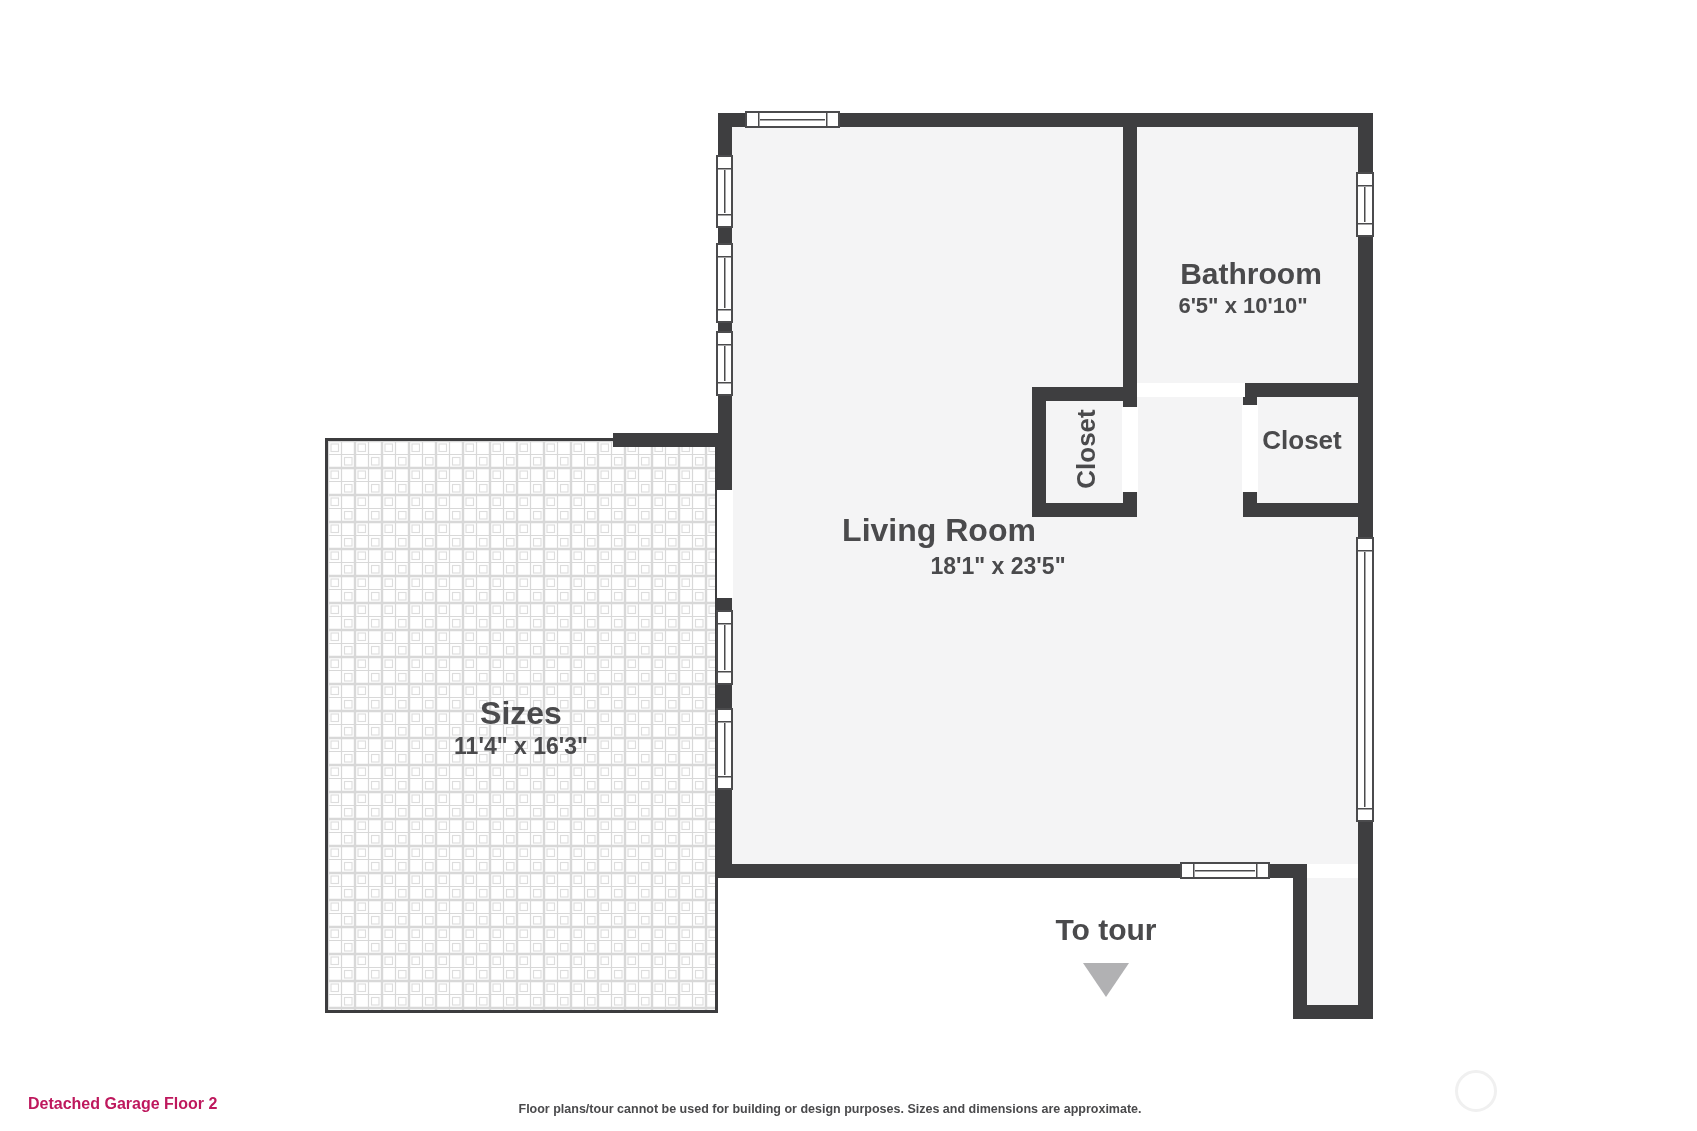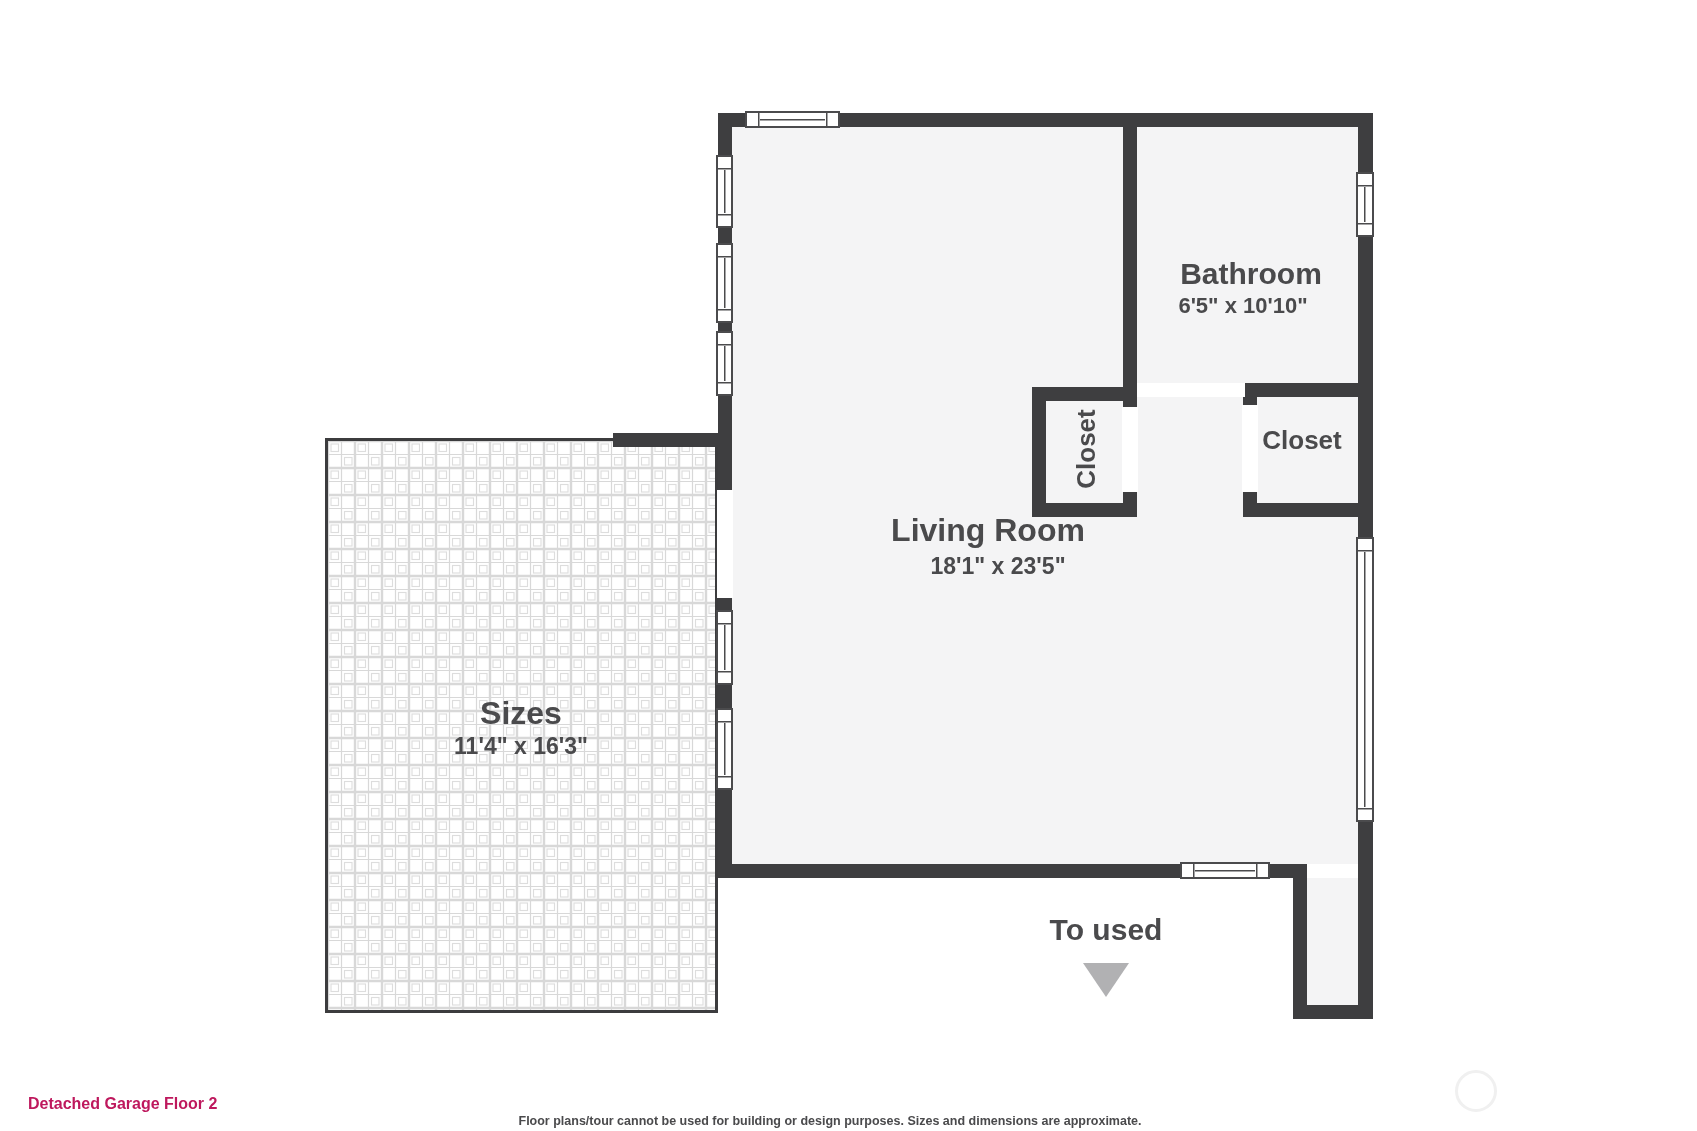--- a/index.html
+++ b/index.html
@@ -48,21 +48,21 @@
   .watermark {
     position:absolute; left:1455px; top:1070px; width:42px; height:42px;
     border:3px solid #f0f0f0; border-radius:50%; box-sizing:border-box;
   }
   .footer-title {
     position:absolute; left:28px; top:1095px;
     color:#be185d; font-weight:700; font-size:16px;
   }
   .footer-disclaimer {
     position:absolute; left:830px; top:1102px; transform:translateX(-50%);
-    color:#4a4a4c; font-weight:700; font-size:12.5px; white-space:nowrap;margin-top:12px;
+    color:#4a4a4c; font-weight:700; font-size:12.5px; white-space:nowrap;
   }
 </style>
 </head>
 <body>
 
 <div id="canvas">
 
   <div class="floor" style="left:732px; top:127px; width:626px; height:737px;"></div>
   <div class="floor" style="left:1307px; top:878px; width:51px; height:127px;"></div>
 
@@ -108,32 +108,32 @@
   <div class="window h" style="left:745px;  top:111px; width:95px; height:17px;"></div>
   <div class="window v" style="left:716px;  top:155px; width:17px; height:73px;"></div>
   <div class="window v" style="left:716px;  top:243px; width:17px; height:80px;"></div>
   <div class="window v" style="left:716px;  top:331px; width:17px; height:65px;"></div>
   <div class="window v" style="left:716px;  top:610px; width:17px; height:75px;"></div>
   <div class="window v" style="left:716px;  top:708px; width:17px; height:82px;"></div>
   <div class="window v" style="left:1356px; top:172px; width:18px; height:65px;"></div>
   <div class="window v" style="left:1356px; top:537px; width:18px; height:285px;"></div>
   <div class="window h" style="left:1180px; top:862px; width:90px; height:17px;"></div>
 
-  <div class="room-label name-lg" style="left:988px; top:530px;">Living Room</div>
+  <div class="room-label name-lg" style="left:939px; top:530px;">Living Room</div>
   <div class="room-label dims-lg" style="left:998px; top:566px;">18'1" x 23'5"</div>
 
   <div class="room-label name-md" style="left:1243px; top:274px;margin-left:8px;">Bathroom</div>
   <div class="room-label dims-md" style="left:1243px; top:306px;">6'5" x 10'10"</div>
 
   <div class="room-label name-sm rot" style="left:1086px; top:449px;">Closet</div>
   <div class="room-label name-sm" style="left:1302px; top:440px;">Closet</div>
 
   <div class="room-label name-lg" style="left:521px; top:713px;">Sizes</div>
   <div class="room-label dims-lg" style="left:521px; top:746px;">11'4" x 16'3"</div>
 
-  <div class="room-label name-md" style="left:1106px; top:930px;">To used</div>
+  <div class="room-label name-md" style="left:1106px; top:930px;">To tour</div>
   <div class="arrow-down"></div>
 
   <div class="watermark"></div>
   <div class="footer-title">Detached Garage Floor 2</div>
   <div class="footer-disclaimer">Floor plans/tour cannot be used for building or design purposes. Sizes and dimensions are approximate.</div>
 
 </div>
 
 </body></html>

